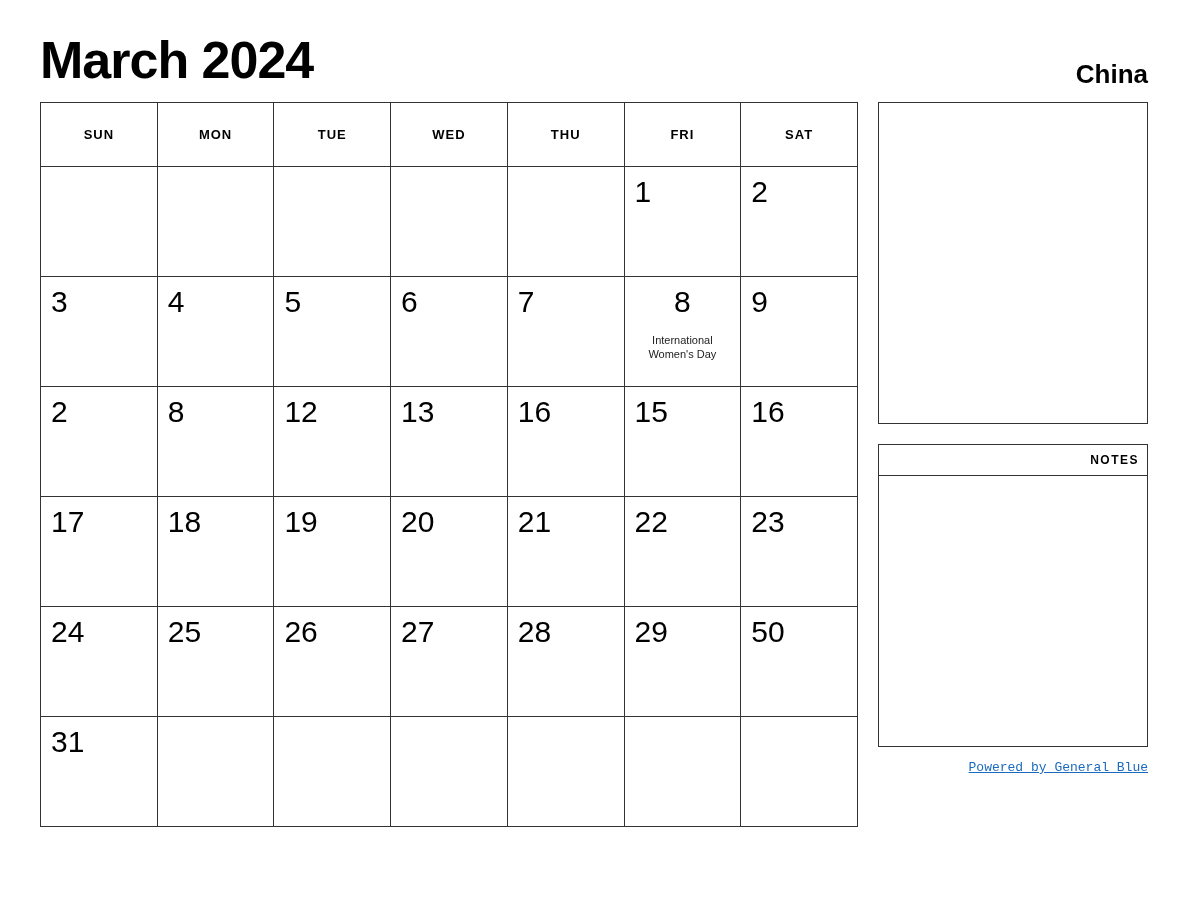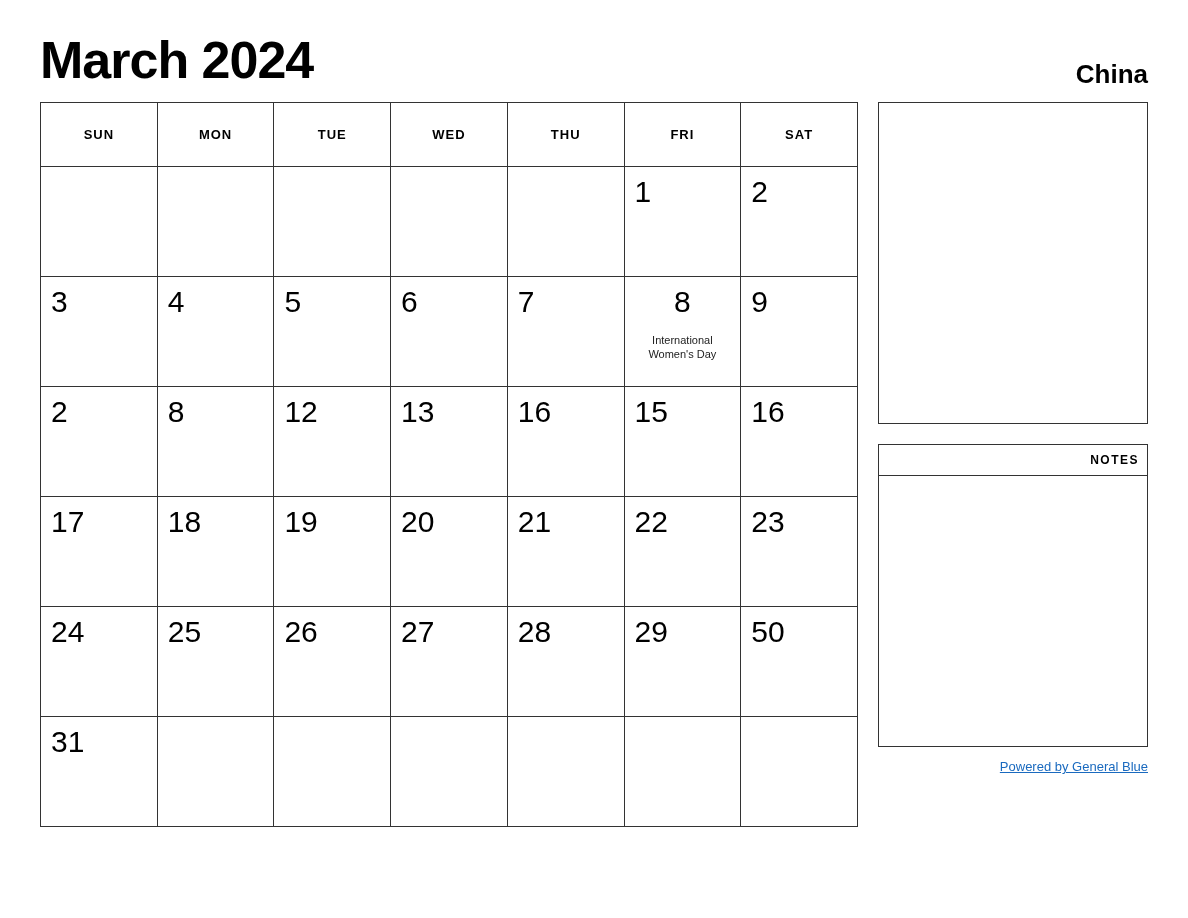--- a/index.html
+++ b/index.html
@@ -115,20 +115,21 @@
     .footer {
       margin-top: 10px;
       text-align: right;
       padding-right: 0;
     }
     .powered-by {
       font-size: 13px;
       color: #1a6abf;
       text-decoration: underline;
       cursor: pointer;
+      font-family: Liberation Mono, monospace;
     }
     .empty-cell {
       background: #fff;
     }
   </style>
 </head>
 <body>
 
 <div class="header">
   <div class="month-title">March 2024</div>

